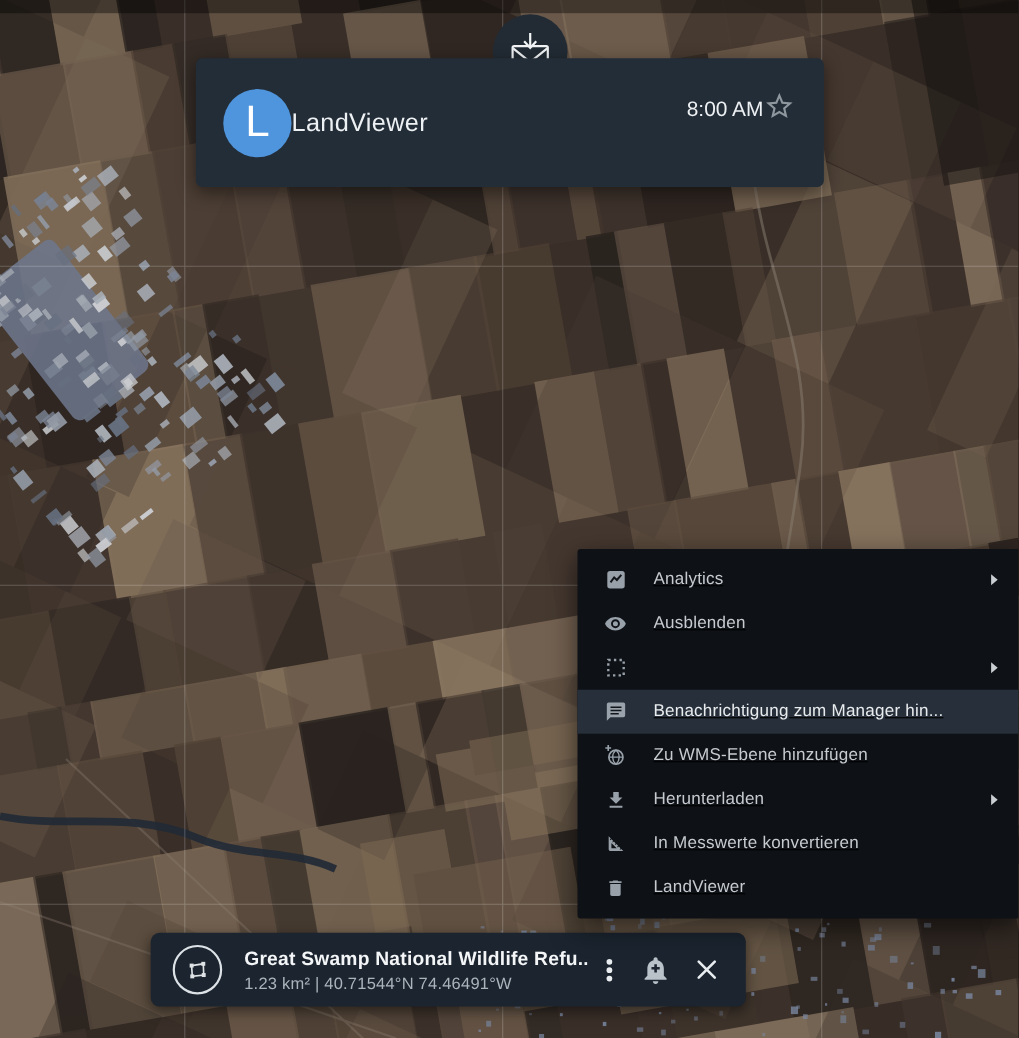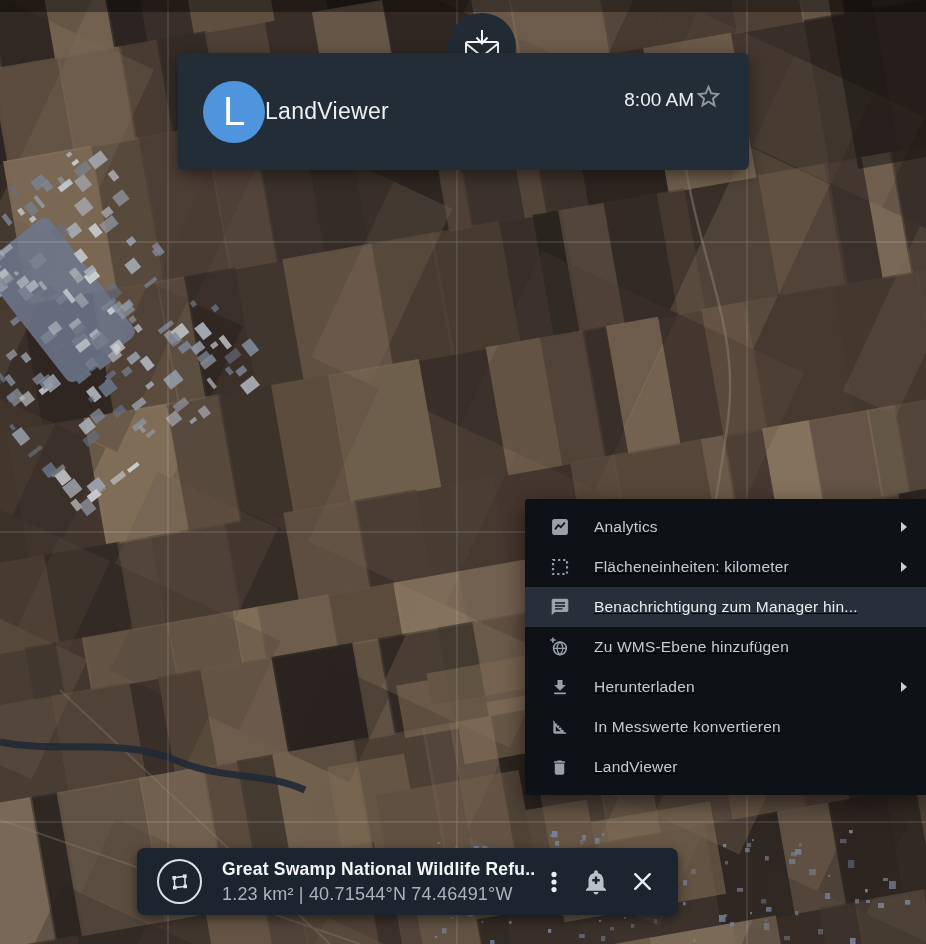--- a/index.html
+++ b/index.html
@@ -35,21 +35,21 @@
     border-top:5px solid transparent;border-bottom:5px solid transparent;flex:none;}
 
   
   .aoi-bar{position:absolute;left:137px;top:848px;width:541px;height:67px;background:#1b242f;
     border-radius:8px;box-shadow:0 4px 12px rgba(0,0,0,.5);z-index:6;
     display:flex;align-items:center;padding:0 18px 0 20px;box-sizing:border-box;}
   .aoi-icon{width:41px;height:41px;border-radius:50%;border:2px solid #dde2e6;flex:none;
     display:flex;align-items:center;justify-content:center;line-height:0;}
   .aoi-texts{flex:1;min-width:0;margin-left:20px;}
   .aoi-title{font-size:17.5px;font-weight:700;color:#f3f5f7;white-space:nowrap;overflow:hidden;letter-spacing:.2px;}
-  .aoi-sub{font-size:18px;color:#abb3bb;margin-top:4px;white-space:nowrap;letter-spacing:.2px;}
+  .aoi-sub{font-size:15px;color:#abb3bb;margin-top:4px;white-space:nowrap;letter-spacing:.2px;}
   .aoi-action{flex:none;display:flex;align-items:center;justify-content:center;line-height:0;cursor:pointer;}
   .aoi-kebab{width:28px;margin-left:6px;}
   .aoi-bell{width:40px;margin-left:8px;}
   .aoi-close{width:36px;margin-left:8px;}
 </style>
 </head>
 <body>
 
 <div class="stage">
 
@@ -837,25 +837,32 @@
           <svg viewBox="0 0 24 24" width="20" height="20">
             <rect x="2.5" y="2.5" width="19" height="19" rx="3" fill="#98a1a9"></rect>
             <path d="M6 14.8l4-5.2 3 2.7 4.8-5.5" fill="none" stroke="#12161b" stroke-width="2.2"></path>
           </svg>
         </span>
         <span class="menu-label">Analytics</span>
         <span class="menu-arrow"></span>
       </div>
       <div class="menu-item">
         <span class="menu-icon">
+          <svg viewBox="0 0 24 24" width="22" height="22" fill="#98a1a9">
+            <path d="M12 5C7 5 2.9 8 1.2 12 2.9 16 7 19 12 19s9.1-3 10.8-7C21.1 8 17 5 12 5zm0 11.6A4.6 4.6 0 1 1 12 7.4a4.6 4.6 0 0 1 0 9.2zm0-7.2a2.6 2.6 0 1 0 0 5.2 2.6 2.6 0 0 0 0-5.2z"></path>
+          </svg>
+        </span>
+        <span class="menu-label">Ausblenden</span>
+      </div>
+      <div class="menu-item">
+        <span class="menu-icon">
           <svg viewBox="0 0 24 24" width="20" height="20">
             <rect x="3.6" y="3.6" width="16.8" height="16.8" fill="none" stroke="#98a1a9" stroke-width="2.6" stroke-dasharray="2.6 3.5"></rect>
           </svg>
         </span>
-        <span class="menu-label">Flächeneinheiten: kilometer</span>
         <span class="menu-arrow"></span>
       </div>
       <div class="menu-item highlighted">
         <span class="menu-icon">
           <svg viewBox="0 0 24 24" width="20" height="20">
             <path d="M20 2H4a2 2 0 0 0-2 2v18l4-4h14a2 2 0 0 0 2-2V4a2 2 0 0 0-2-2z" fill="#9aa3ab"></path>
             <g stroke="#12161b" stroke-width="1.7">
               <path d="M6 7.2h12M6 10.7h12M6 14.2h9"></path>
             </g>
           </svg>

